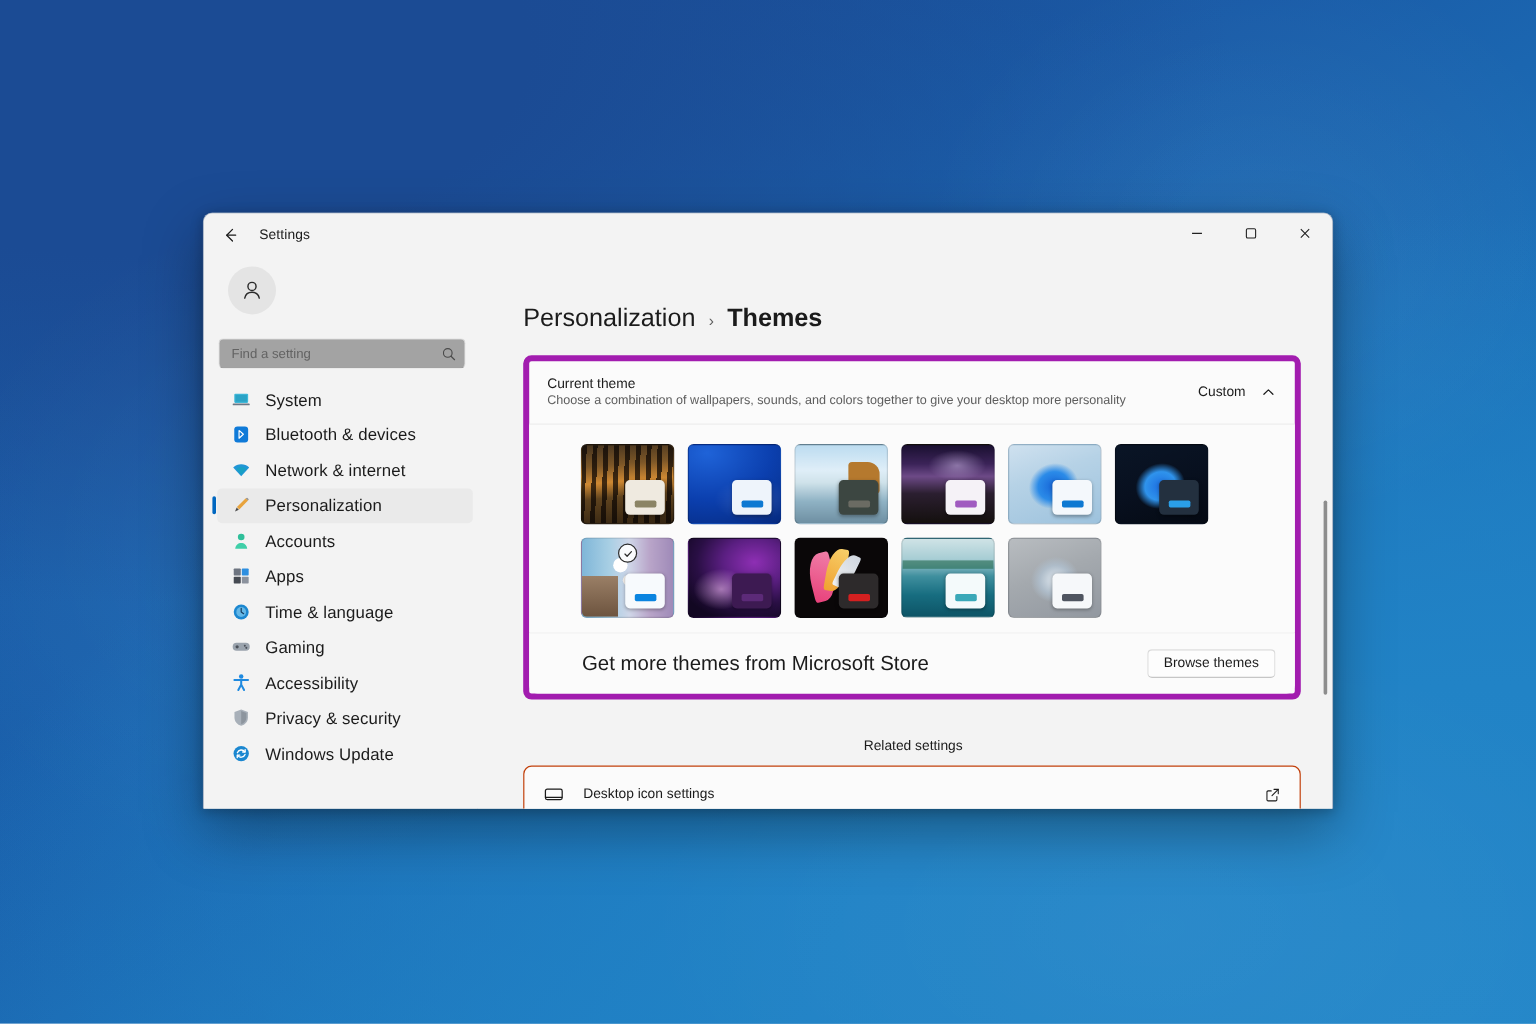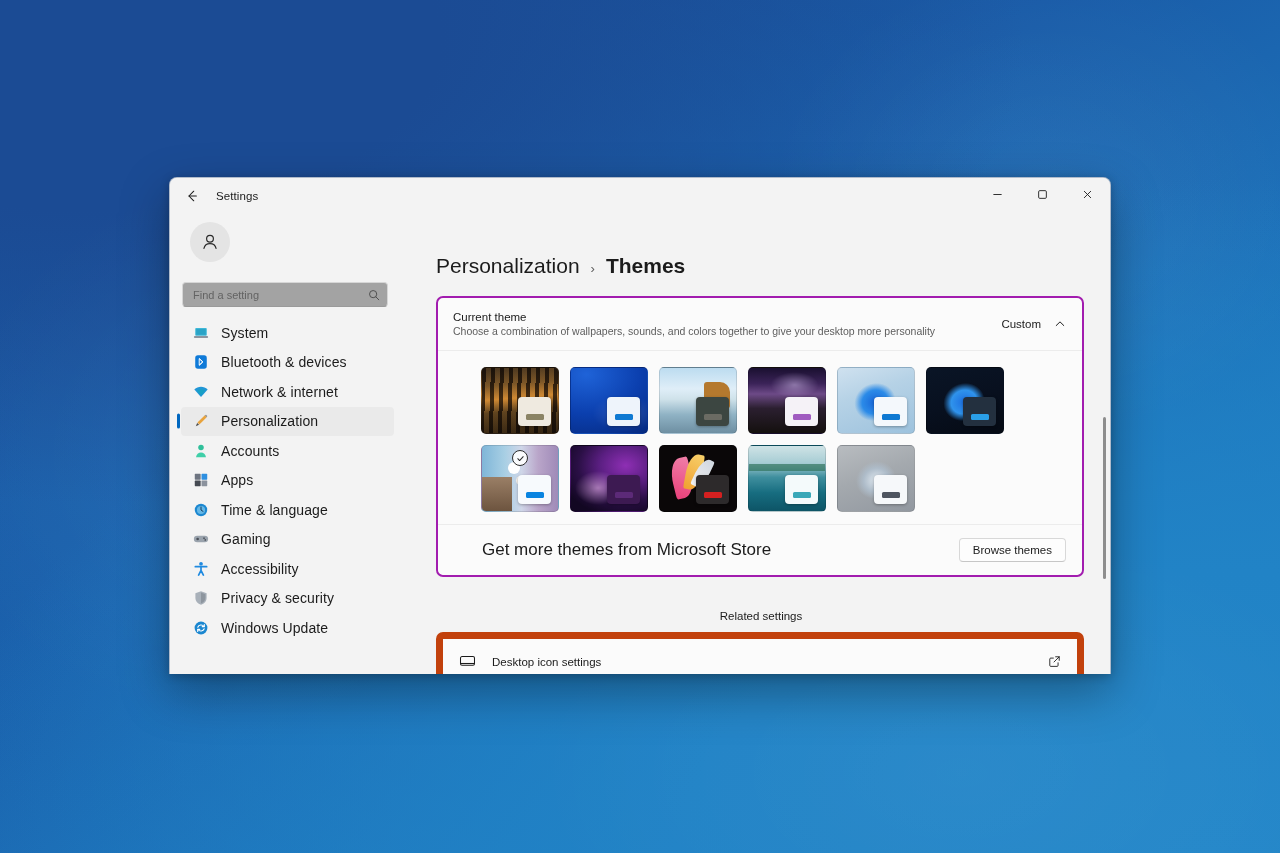--- a/index.html
+++ b/index.html
@@ -135,21 +135,21 @@
   .breadcrumb {
     display: flex; align-items: baseline; gap: 11px;
     padding: 40px 0 18px 0;
   }
   .bc-parent { font-size: 21px; color: #1b1b1b; font-weight: 400; }
   .bc-sep { font-size: 13px; color: #5f5f5f; }
   .bc-cur { font-size: 21px; color: #1b1b1b; font-weight: 600; }
 
   .card {
     background: #fbfbfb;
-    border: 2px solid #a21caf;
+    border: 5px solid #a21caf;
     border-radius: 7px;
     margin-bottom: 5px;
   }
   .theme-card { border-radius: 7px; }
   .theme-head {
     display: flex; align-items: center;
     padding: 13px 16px 13px 15px;
     border-bottom: 1px solid #ececec;
   }
   .th-text { flex: 1; }
@@ -214,21 +214,21 @@
   }
 
   .section-title {
     font-size: 11.5px; color: #1b1b1b; font-weight: 400;
     margin: 33px 0 10px 2px;
     text-align: center;
   }
   .rel-row {
     display: flex; align-items: center;
     background: #fbfbfb;
-    border: 7px solid #c2410c;
+    border: 1px solid #c2410c;
     border-radius: 7px;
     padding: 13px 16px 13px 15px;
     margin-bottom: 5px;
     min-height: 48px;
   }
   .rel-ico {
     width: 19px; height: 19px; flex: 0 0 19px;
     margin-right: 15px;
     display: flex; align-items: center; justify-content: center;
     color: #1b1b1b;

